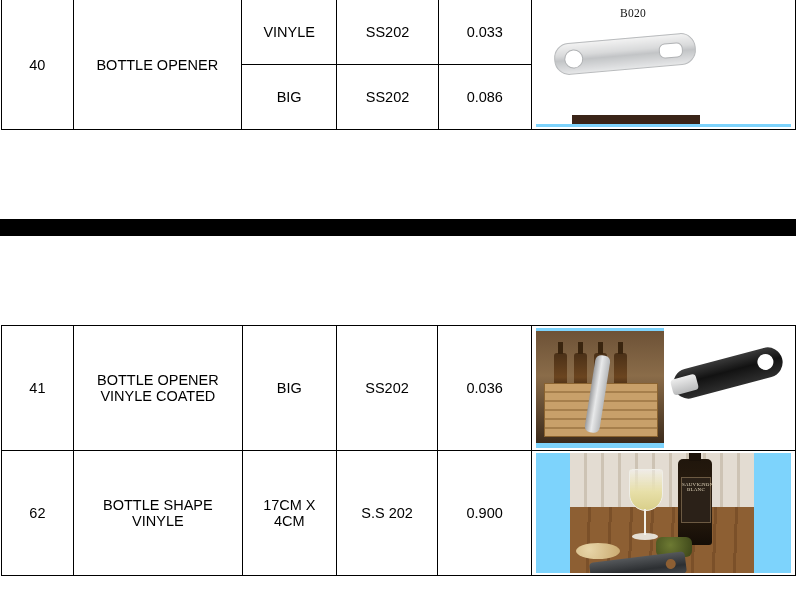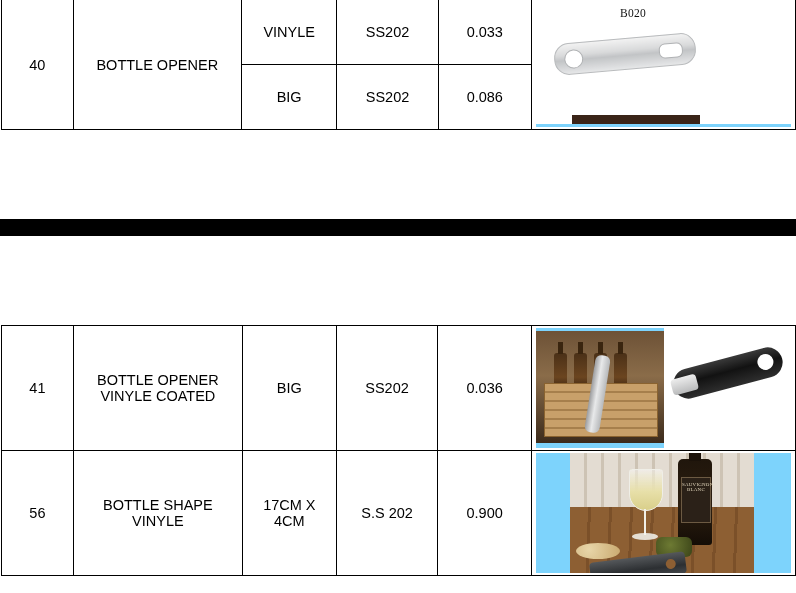--- a/index.html
+++ b/index.html
@@ -421,21 +421,21 @@
               <div class="vinyl-opener">
                 <div class="vinyl-tip"></div>
                 <div class="vinyl-hole"></div>
               </div>
             </div>
           </div>
         </div>
       </td>
     </tr>
     <tr>
-      <td class="c-no">56</td>
+      <td class="c-no">62</td>
       <td class="c-name">
         <div>BOTTLE SHAPE</div>
         <div>VINYLE</div>
       </td>
       <td class="c-size">
         <div>17CM X</div>
         <div>4CM</div>
       </td>
       <td class="c-mat">S.S 202</td>
       <td class="c-wt">0.900</td>

